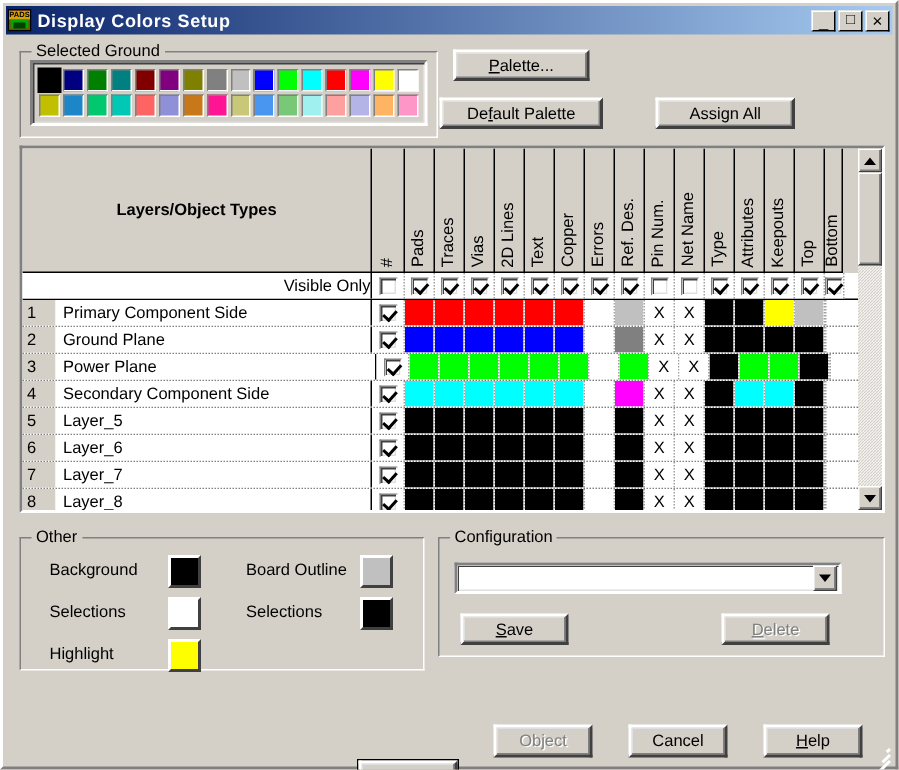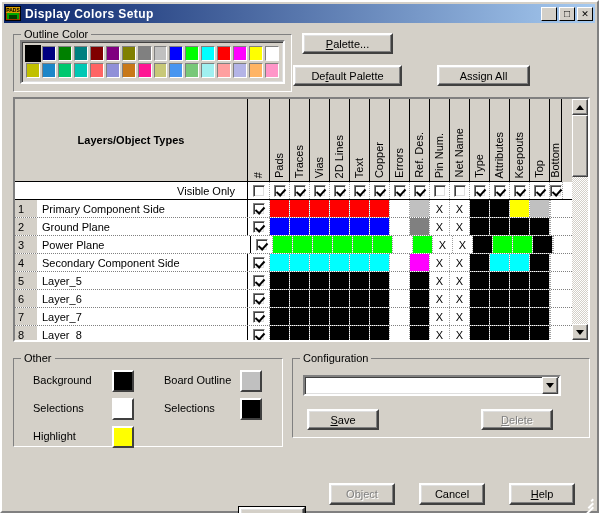--- a/index.html
+++ b/index.html
@@ -117,21 +117,21 @@
   .grow.visonly{border-bottom:1px solid #000;background:#fff;}
   .rn{
     width:22px;box-sizing:border-box;background:#d4d0c8;
     font-size:11px;display:flex;align-items:center;padding-left:3px;color:#000;
   }
   .lname{
     width:233px;box-sizing:border-box;background:#fff;
     font-size:11px;display:flex;align-items:center;padding-left:5px;color:#000;
     border-right:1px solid #000;
   }
-  .lname.right{justify-content:flex-end;padding-right:12px;}
+  .lname.right{justify-content:flex-end;padding-right:0;}
   .cell{box-sizing:border-box;display:flex;align-items:center;justify-content:center;
         border-right:1px dotted #a0a0a0;overflow:hidden;}
   .cell.ck{background:#fff;}
   .swatchcell{width:100%;height:100%;}
   .cb{
     width:12px;height:12px;box-sizing:border-box;background:#ffffff;
     border:1px solid #808080;border-right-color:#ffffff;border-bottom-color:#ffffff;
     box-shadow:inset 1px 1px 0 #404040, inset -1px -1px 0 #dfdfdf;
     position:relative;cursor:default;flex:0 0 auto;
   }
@@ -211,21 +211,21 @@
       <div class="tb-btn max">
           <i>□</i>
         </div>
       <div class="tb-btn cls">
           <i>✕</i>
         </div>
     </div>
   </div>
 
   <div class="group" style="left:11px;top:32px;width:279px;height:58px;">
-    <div class="gl">Outline Color</div>
+    <div class="gl">Selected Ground</div>
   </div>
   <div class="palbox" style="left:18px;top:38px;width:265px;height:44px;">
     <div class="palrow" id="pal-row1">
         <div class="swatch sel" style="background: rgb(0, 0, 0);"></div>
         <div class="swatch" style="background: rgb(0, 0, 128);"></div>
         <div class="swatch" style="background: rgb(0, 128, 0);"></div>
         <div class="swatch" style="background: rgb(0, 128, 128);"></div>
         <div class="swatch" style="background: rgb(128, 0, 0);"></div>
         <div class="swatch" style="background: rgb(128, 0, 128);"></div>
         <div class="swatch" style="background: rgb(128, 128, 0);"></div>

